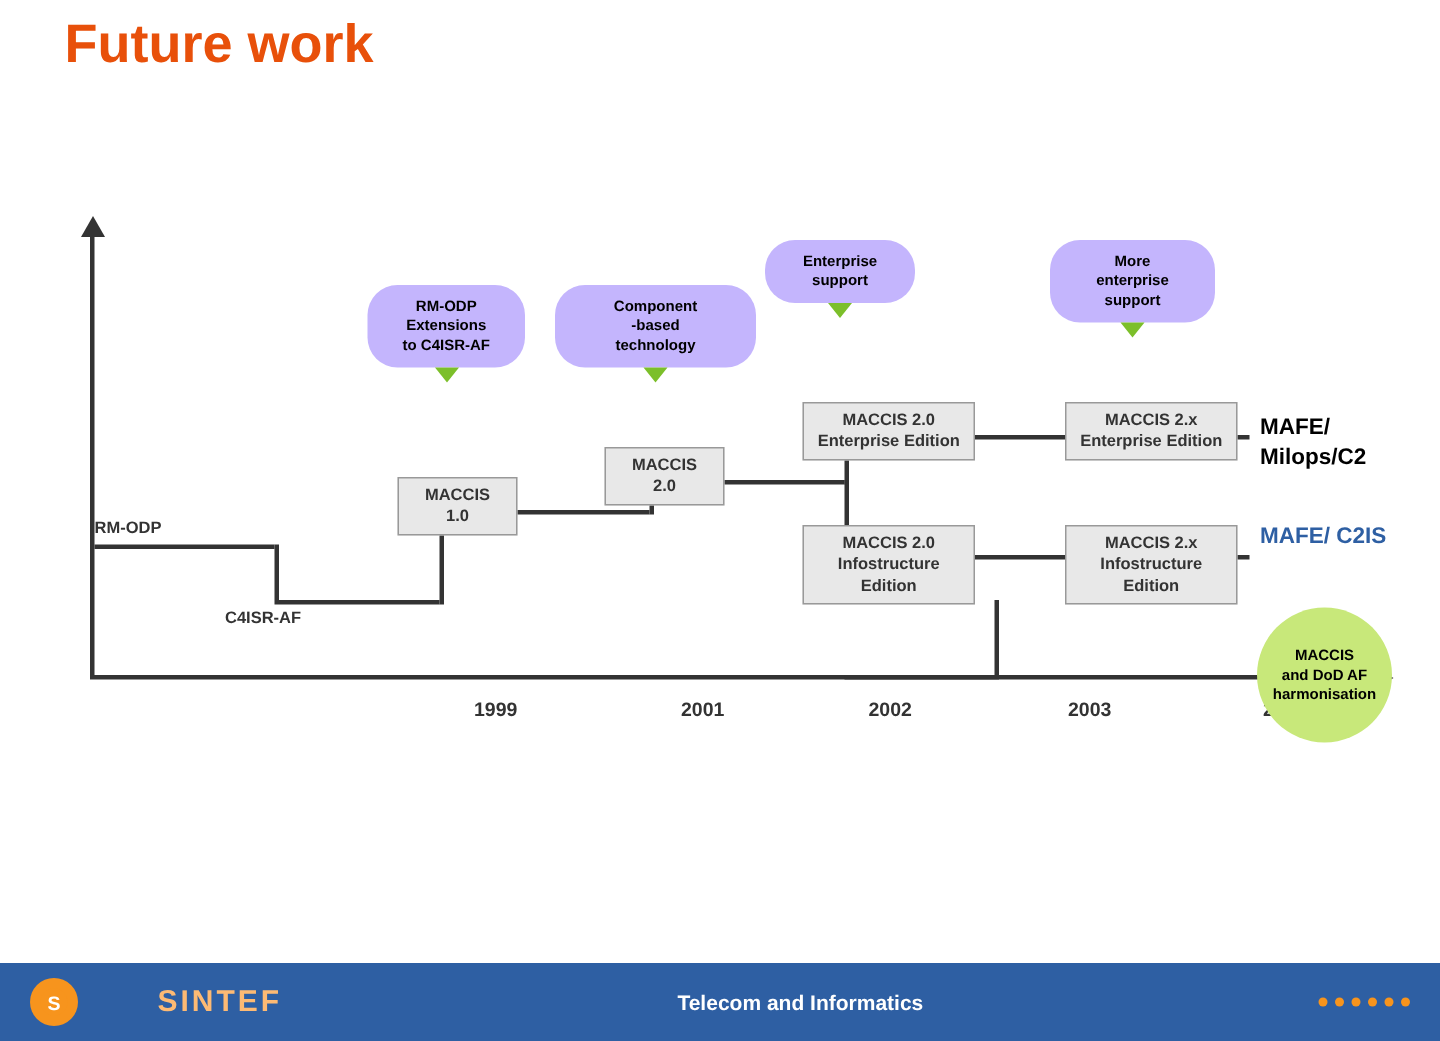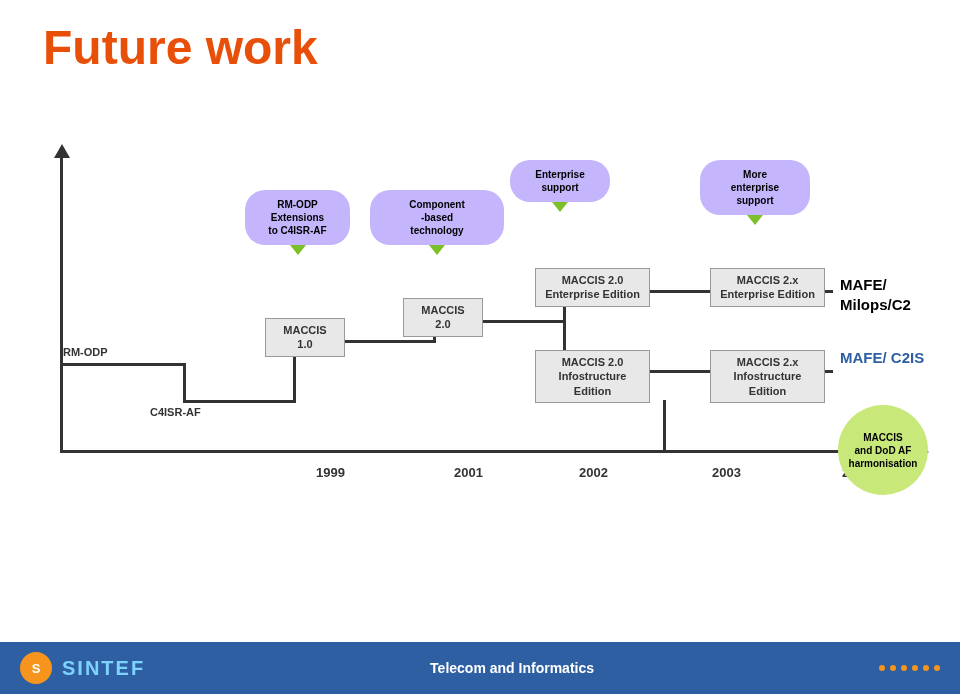--- a/index.html
+++ b/index.html
@@ -8,23 +8,23 @@
       height: 694px;
       background: #ffffff;
       font-family: Arial, sans-serif;
       overflow: hidden;
       position: relative;
     }
 
     
     .title {
       position: absolute;
-      top: 20px;
+      top: 8px;
       left: 43px;
-      font-size: 48px;
+      font-size: 36px;
       font-weight: bold;
       color: #e8500a;
     }
 
     
     .diagram {
       position: absolute;
       top: 60px;
       left: 0;
       width: 960px;
@@ -189,24 +189,25 @@
       border-radius: 50%;
       background: #f7941d;
       display: flex;
       align-items: center;
       justify-content: center;
       color: white;
       font-weight: bold;
       font-size: 14px;
     }
     .footer-sintef {
-      color: #7dd3fc;
+      color: #fdba74;
       font-size: 20px;
       font-weight: bold;
       letter-spacing: 2px;
+      margin-left: 43px;
     }
     .footer-center {
       color: white;
       font-size: 14px;
       font-weight: bold;
     }
     .footer-dots {
       display: flex;
       gap: 5px;
       align-items: center;

